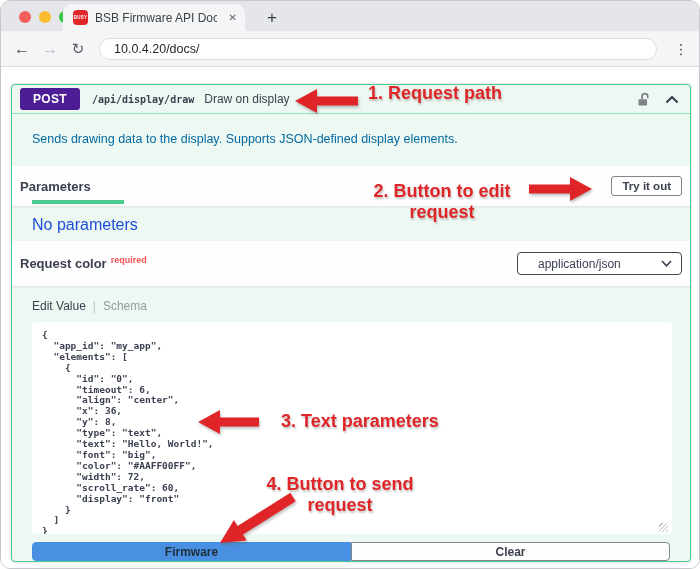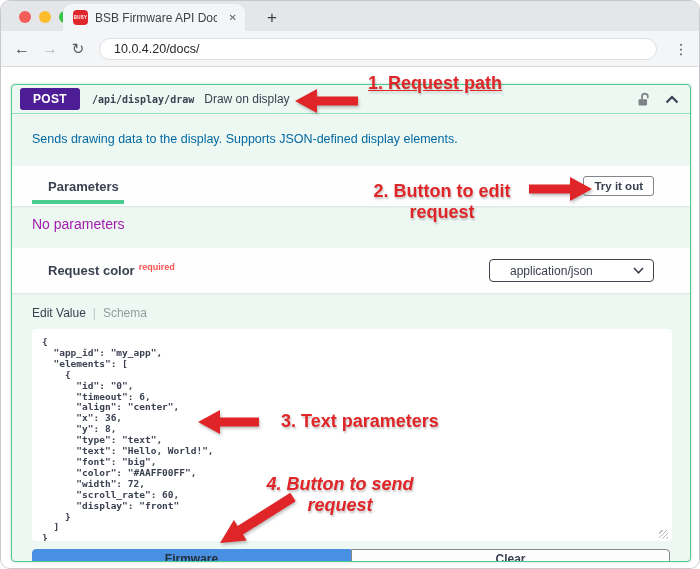--- a/index.html
+++ b/index.html
@@ -27,32 +27,32 @@
   
   .page { position:absolute; left:0; top:66px; right:0; bottom:0; background:#fff; }
   .opblock { position:absolute; left:10px; top:17px; width:680px; height:478px; border:1px solid #49cc90; border-radius:4px; background:#eef8f2; box-shadow:0 0 3px rgba(0,0,0,.19); display:flex; flex-direction:column; overflow:hidden; }
   .op-header { height:29px; flex:none; display:flex; align-items:center; padding:0 11px 0 8px; border-bottom:1px solid rgba(73,204,144,.55); }
   .method-badge { background:#4c1d95; color:#fff; font-weight:bold; font-size:12px; border-radius:3px; padding:4px 13px; letter-spacing:.3px; }
   .op-path { margin-left:12px; font-family:"DejaVu Sans Mono", monospace; font-weight:bold; font-size:10px; color:#3b4151; }
   .op-summary { margin-left:10px; font-size:12px; color:#3b4151; }
   .op-right { margin-left:auto; display:flex; align-items:center; gap:13px; }
   .op-desc { padding:18px 20px; font-size:12.5px; color:#0369a1; flex:none; height:52px; }
 
-  .section-header { flex:none; background:rgba(255,255,255,.85); box-shadow:0 1px 2px rgba(0,0,0,.09); display:flex; align-items:center; padding:0 36px; position:relative;justify-content:center; }
+  .section-header { flex:none; background:rgba(255,255,255,.85); box-shadow:0 1px 2px rgba(0,0,0,.09); display:flex; align-items:center; padding:0 8px; position:relative;justify-content:center; }
   .sh-params { height:40px; }
   .sh-body { height:45px; }
   .sh-title { font-size:13px; font-weight:bold; color:#3b4151; }
   .param-underline { position:absolute; left:20px; bottom:2px; width:92px; height:4px; background:#49cc90; }
   .required-sup { color:#f65353; font-size:9px; font-weight:bold; vertical-align:super; margin-left:4px; }
   .tryout-btn { margin-left:auto; background:transparent; border:1.5px solid #82878d; border-radius:3px; color:#3b4151; font-weight:bold; font-size:11.5px; padding:3px 10px; font-family:"Liberation Sans", sans-serif; cursor:pointer; }
   .media-select { margin-left:auto; width:165px; height:23px; background:#fff; border:1.5px solid #41444e; border-radius:4px; display:flex; align-items:center; padding:0 9px 0 20px; cursor:pointer; }
   .media-select span { font-size:12px; font-weight:normal; color:#3b4151; }
   .media-chevron { margin-left:auto; }
 
-  .no-params { flex:none; height:42px; padding:10px 20px; font-size:14px; color:#a21caf; }
+  .no-params { flex:none; height:35px; padding:10px 20px; font-size:16px; color:#1d4ed8; }
 
   .body-section { flex:1; padding:13px 20px 0; display:flex; flex-direction:column; }
   .editor-tabs { display:flex; align-items:center; font-size:12px; flex:none; }
   .tab-edit { font-weight:normal; color:#3b4151; cursor:pointer; }
   .tab-divider { color:#c0c4c8; margin:0 7px; }
   .tab-schema { color:#96999e; cursor:pointer; }
   .textarea-wrap { position:relative; margin-top:9px; flex:none; }
   .json-textarea { display:block; width:640px; height:212px; background:#fff; border:0; border-radius:4px; padding:8px 10px; font-family:"DejaVu Sans Mono", monospace; font-size:9.5px; line-height:10.9px; font-weight:bold; color:#3b4151; resize:none; outline:none; white-space:pre; overflow:hidden; }
   .resize-grip { position:absolute; right:2px; bottom:2px; width:9px; height:9px; background:repeating-linear-gradient(135deg, transparent 0 2px, #b9bcbf 2px 3px); cursor:nwse-resize; }
   .btn-row { display:flex; margin-top:8px; height:19px; flex:none; }
@@ -171,25 +171,25 @@
 
   <div class="annot-layer">
     <svg class="arrow-svg" width="700" height="569" viewBox="0 0 700 569">
       <g fill="#e02528" style="filter:drop-shadow(1px 2px 1.5px rgba(90,90,90,.4));">
         <polygon points="294,100 316,88 316,95.5 357,95.5 357,104.5 316,104.5 316,112"></polygon>
         <polygon points="591,188 569,176 569,183.5 528,183.5 528,192.5 569,192.5 569,200"></polygon>
         <polygon points="197,421 219,409 219,416.5 258,416.5 258,425.5 219,425.5 219,433"></polygon>
         <polygon points="219,542 232.9,519.0 236.6,525.0 289.3,491.8 294.7,500.2 242.0,533.4 245.7,539.4"></polygon>
       </g>
     </svg>
-    <div class="annot-text" style="left:367px; top:72px;text-decoration:underline;">1. Request path</div>
+    <div class="annot-text" style="left:367px; top:82px;">1. Request path</div>
     <div class="annot-text annot-center" style="left:366px; top:180px; width:150px;">
       <div>2. Button to edit</div>
       <div>request</div>
     </div>
     <div class="annot-text" style="left:280px; top:410px;">3. Text parameters</div>
-    <div class="annot-text annot-center" style="left:260px; top:473px; width:158px;font-style:italic;">
+    <div class="annot-text annot-center" style="left:260px; top:473px; width:158px;">
       <div>4. Button to send</div>
       <div>request</div>
     </div>
   </div>
 
 </div>
 
 </body></html>

